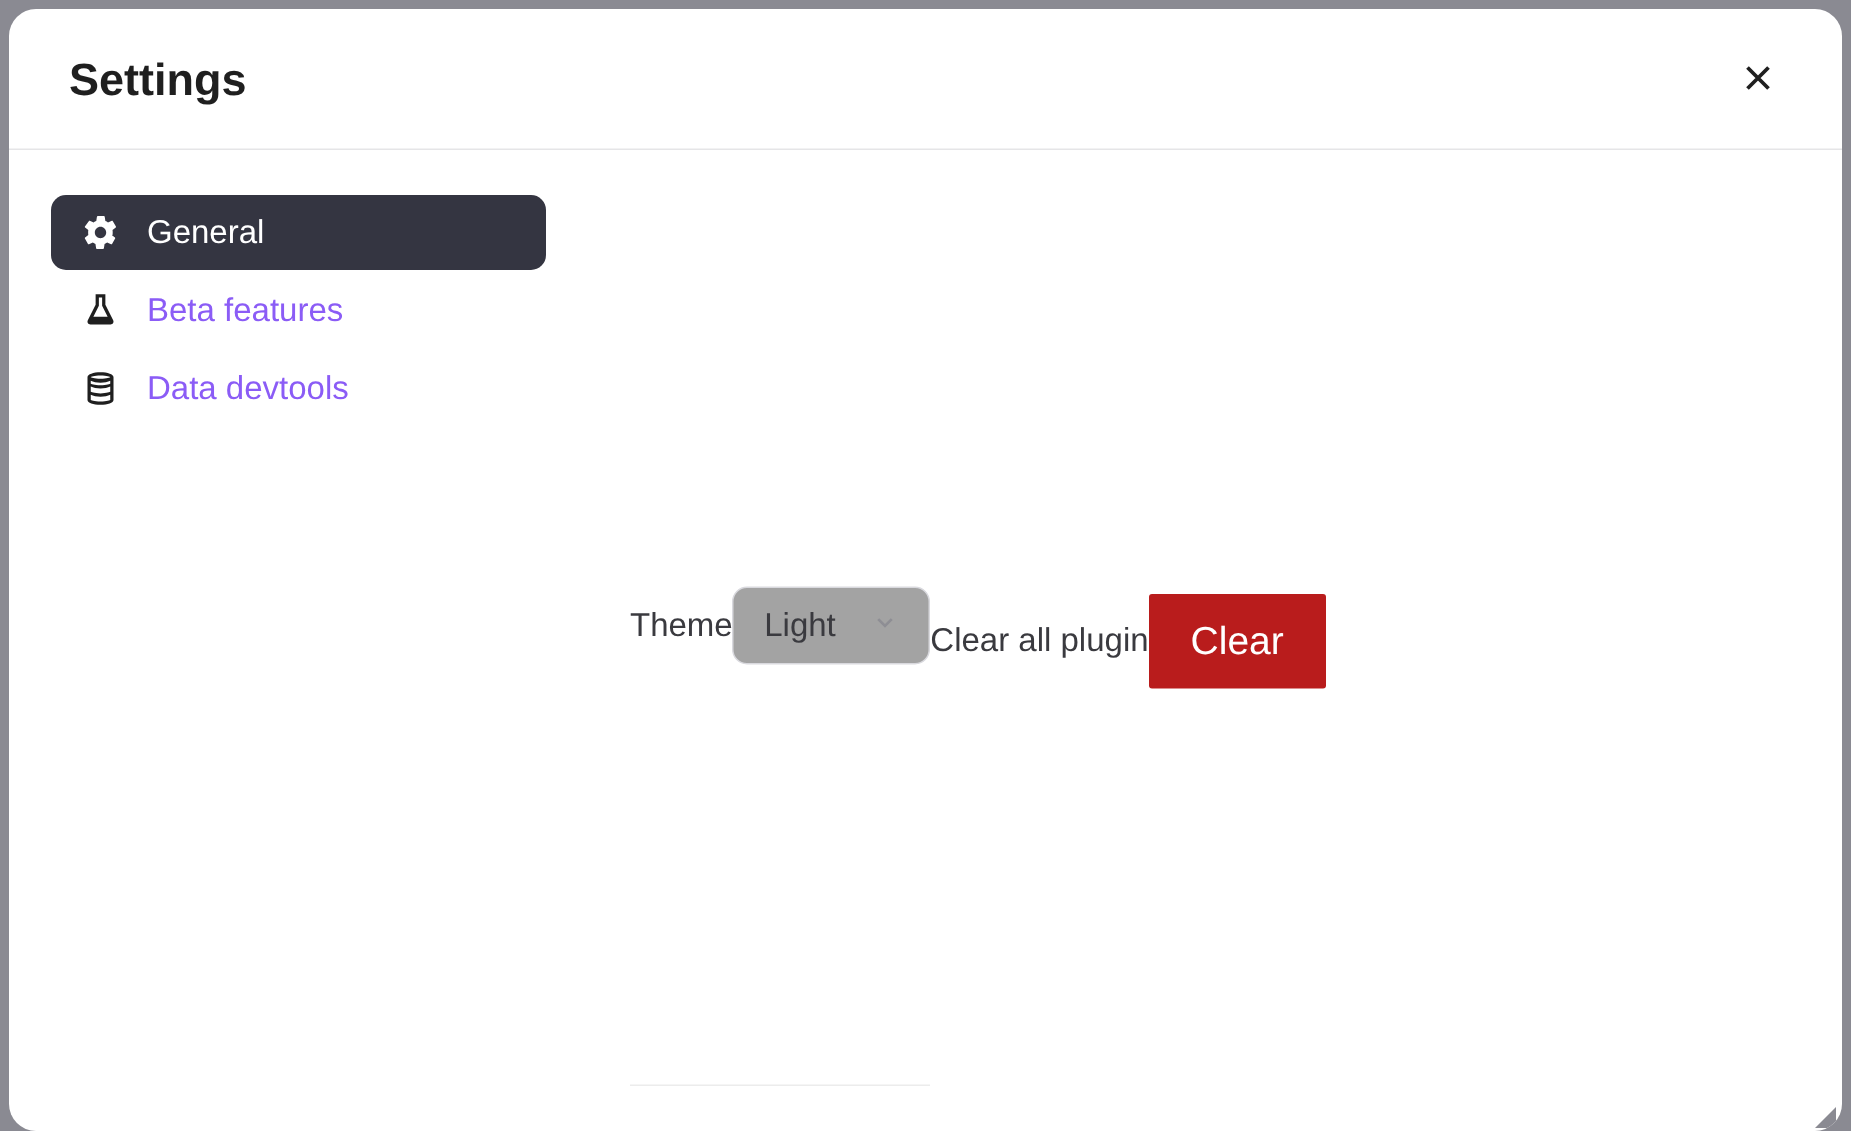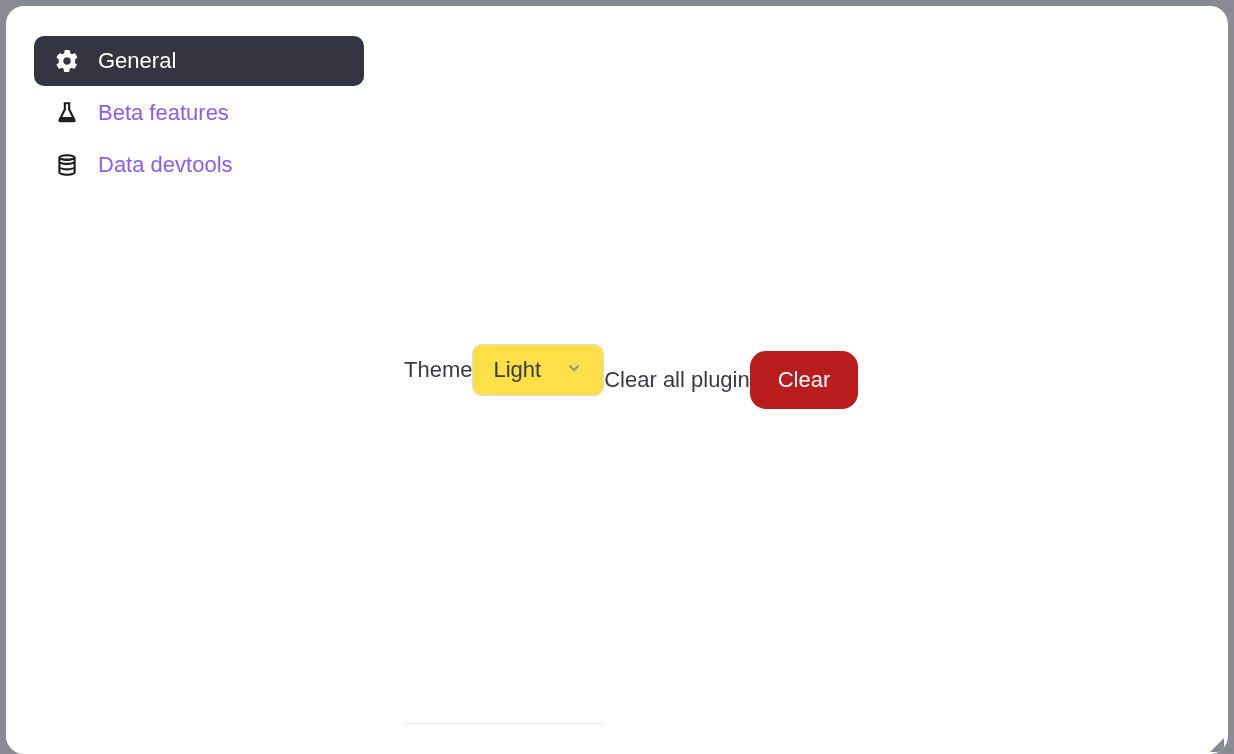--- a/index.html
+++ b/index.html
@@ -51,21 +51,21 @@
     .close-btn svg {
       width: 24px;
       height: 24px;
       stroke: #1f1f1f;
       stroke-width: 2.5;
     }
     .modal-body {
       display: flex;
       flex: 1;
       padding: 30px 40px 30px 28px;
-      gap: 40px;
+      gap: 56px;
     }
     .sidebar {
       width: 330px;
       display: flex;
       flex-direction: column;
       gap: 2px;
     }
     .sidebar-item {
       display: flex;
       align-items: center;
@@ -122,21 +122,21 @@
       color: #3a3a3f;
       font-weight: 400;
     }
     .select {
       display: flex;
       align-items: center;
       gap: 24px;
       padding: 12px 20px;
       border: 1px solid #d9d9de;
       border-radius: 10px;
-      background: #fde047;
+      background: #a3a3a3;
       cursor: pointer;
       font-size: 22px;
       color: #3a3a3f;
     }
     .select svg {
       width: 18px;
       height: 18px;
       stroke: #8e8e94;
       stroke-width: 2.5;
       fill: none;
@@ -156,41 +156,51 @@
       width: 30px;
       height: 30px;
       background: #ffffff;
       border-radius: 50%;
       box-shadow: 0 1px 3px rgba(0,0,0,0.2);
     }
     .clear-btn {
       background: #b91c1c;
       color: #ffffff;
       border: none;
-      border-radius: 16px;
+      border-radius: 2px;
       padding: 16px 28px;
-      font-size: 22px;
+      font-size: 26px;
       font-weight: 500;
       cursor: pointer;
     }
     .resize-handle {
       position: absolute;
       right: 4px;
       bottom: 2px;
       width: 0;
       height: 0;
       border-style: solid;
       border-width: 0 0 14px 14px;
       border-color: transparent transparent #8a8a92 transparent;
     }
   </style>
 </head>
 <body>
 
 <div class="modal">
+  <div class="modal-header">
+    <h1 class="modal-title">Settings</h1>
+    <button class="close-btn">
+      <span class="icon">
+        <svg viewBox="0 0 24 24" fill="none">
+            <path d="M5 5 L19 19 M19 5 L5 19"></path>
+          </svg>
+      </span>
+    </button>
+  </div>
 
   <div class="modal-body">
     <nav class="sidebar">
 
       <div class="sidebar-item active">
         <span class="icon">
           <svg viewBox="0 0 24 24">
               <path d="M19.4 13.5c.1-.5.1-1 .1-1.5s0-1-.1-1.5l2-1.6c.2-.1.2-.4.1-.6l-1.9-3.3c-.1-.2-.4-.3-.6-.2l-2.4 1c-.5-.4-1-.7-1.6-.9l-.4-2.6c0-.2-.2-.4-.5-.4h-3.8c-.2 0-.4.2-.5.4l-.4 2.6c-.6.2-1.1.5-1.6.9l-2.4-1c-.2-.1-.5 0-.6.2L2.4 8.3c-.1.2-.1.5.1.6l2 1.6c-.1.5-.1 1-.1 1.5s0 1 .1 1.5l-2 1.6c-.2.1-.2.4-.1.6l1.9 3.3c.1.2.4.3.6.2l2.4-1c.5.4 1 .7 1.6.9l.4 2.6c0 .2.2.4.5.4h3.8c.2 0 .4-.2.5-.4l.4-2.6c.6-.2 1.1-.5 1.6-.9l2.4 1c.2.1.5 0 .6-.2l1.9-3.3c.1-.2.1-.5-.1-.6l-2-1.6zM12 15.5c-1.9 0-3.5-1.6-3.5-3.5s1.6-3.5 3.5-3.5 3.5 1.6 3.5 3.5-1.6 3.5-3.5 3.5z"></path>
             </svg>
         </span>

